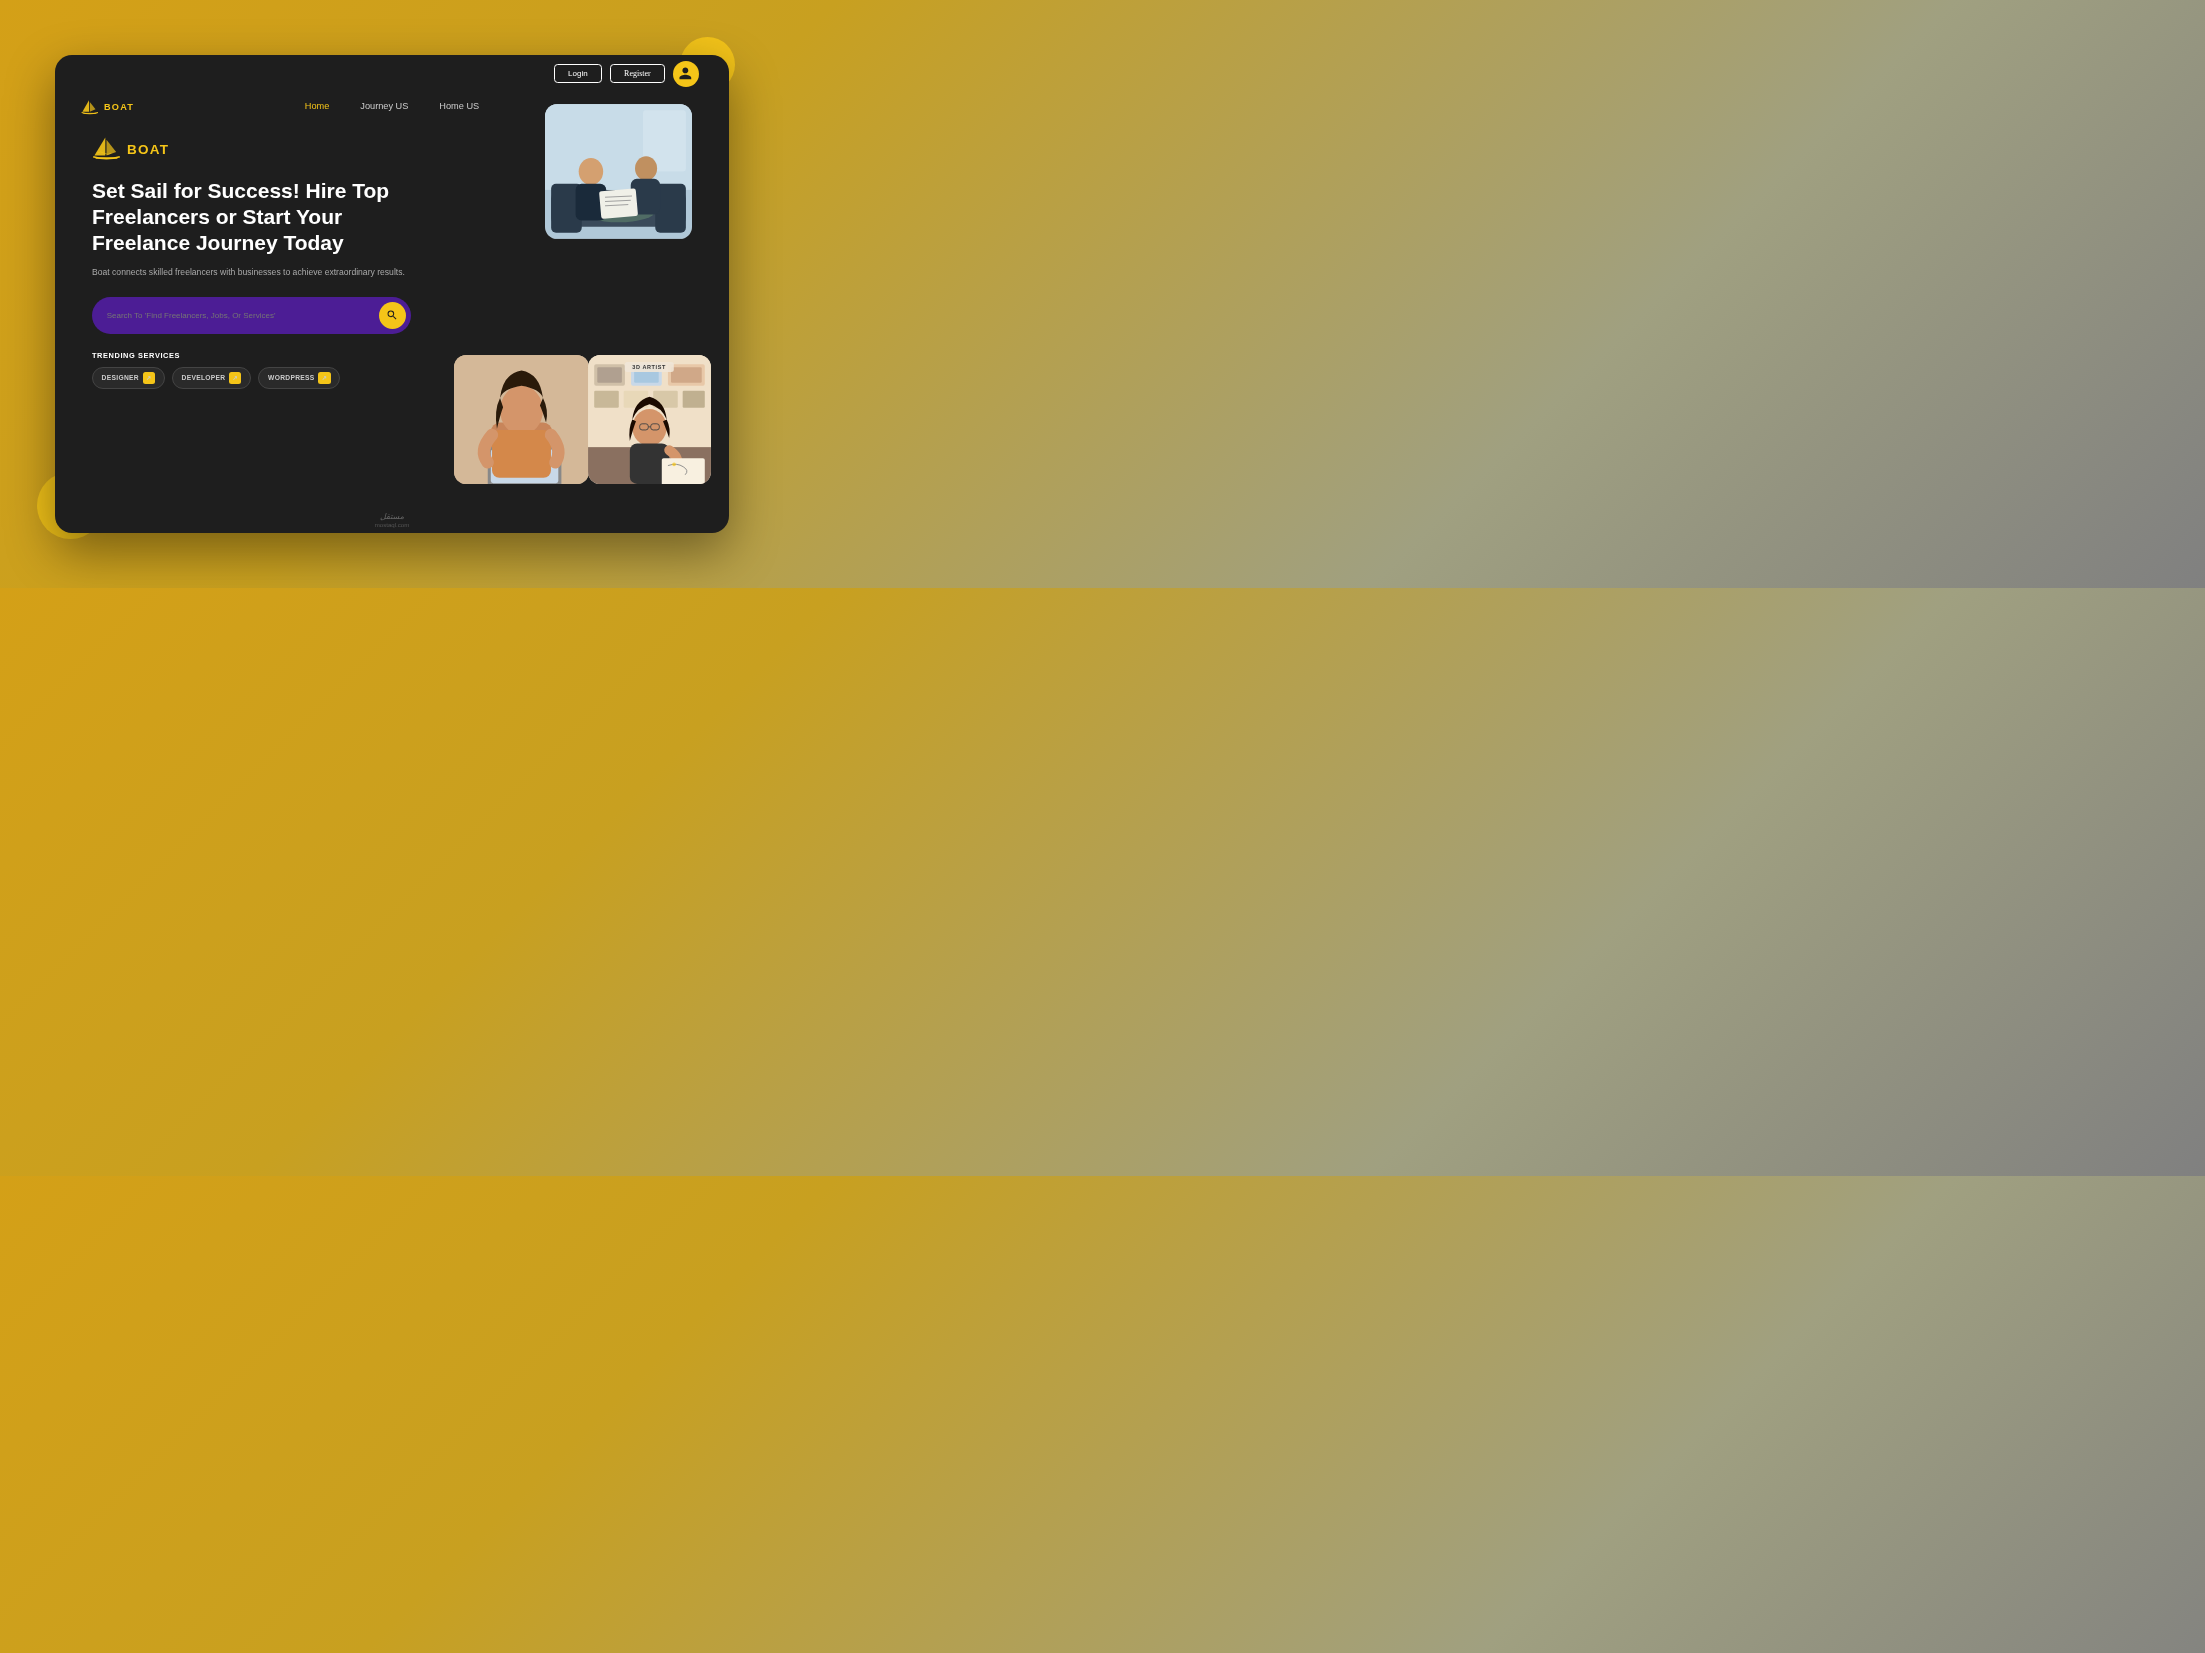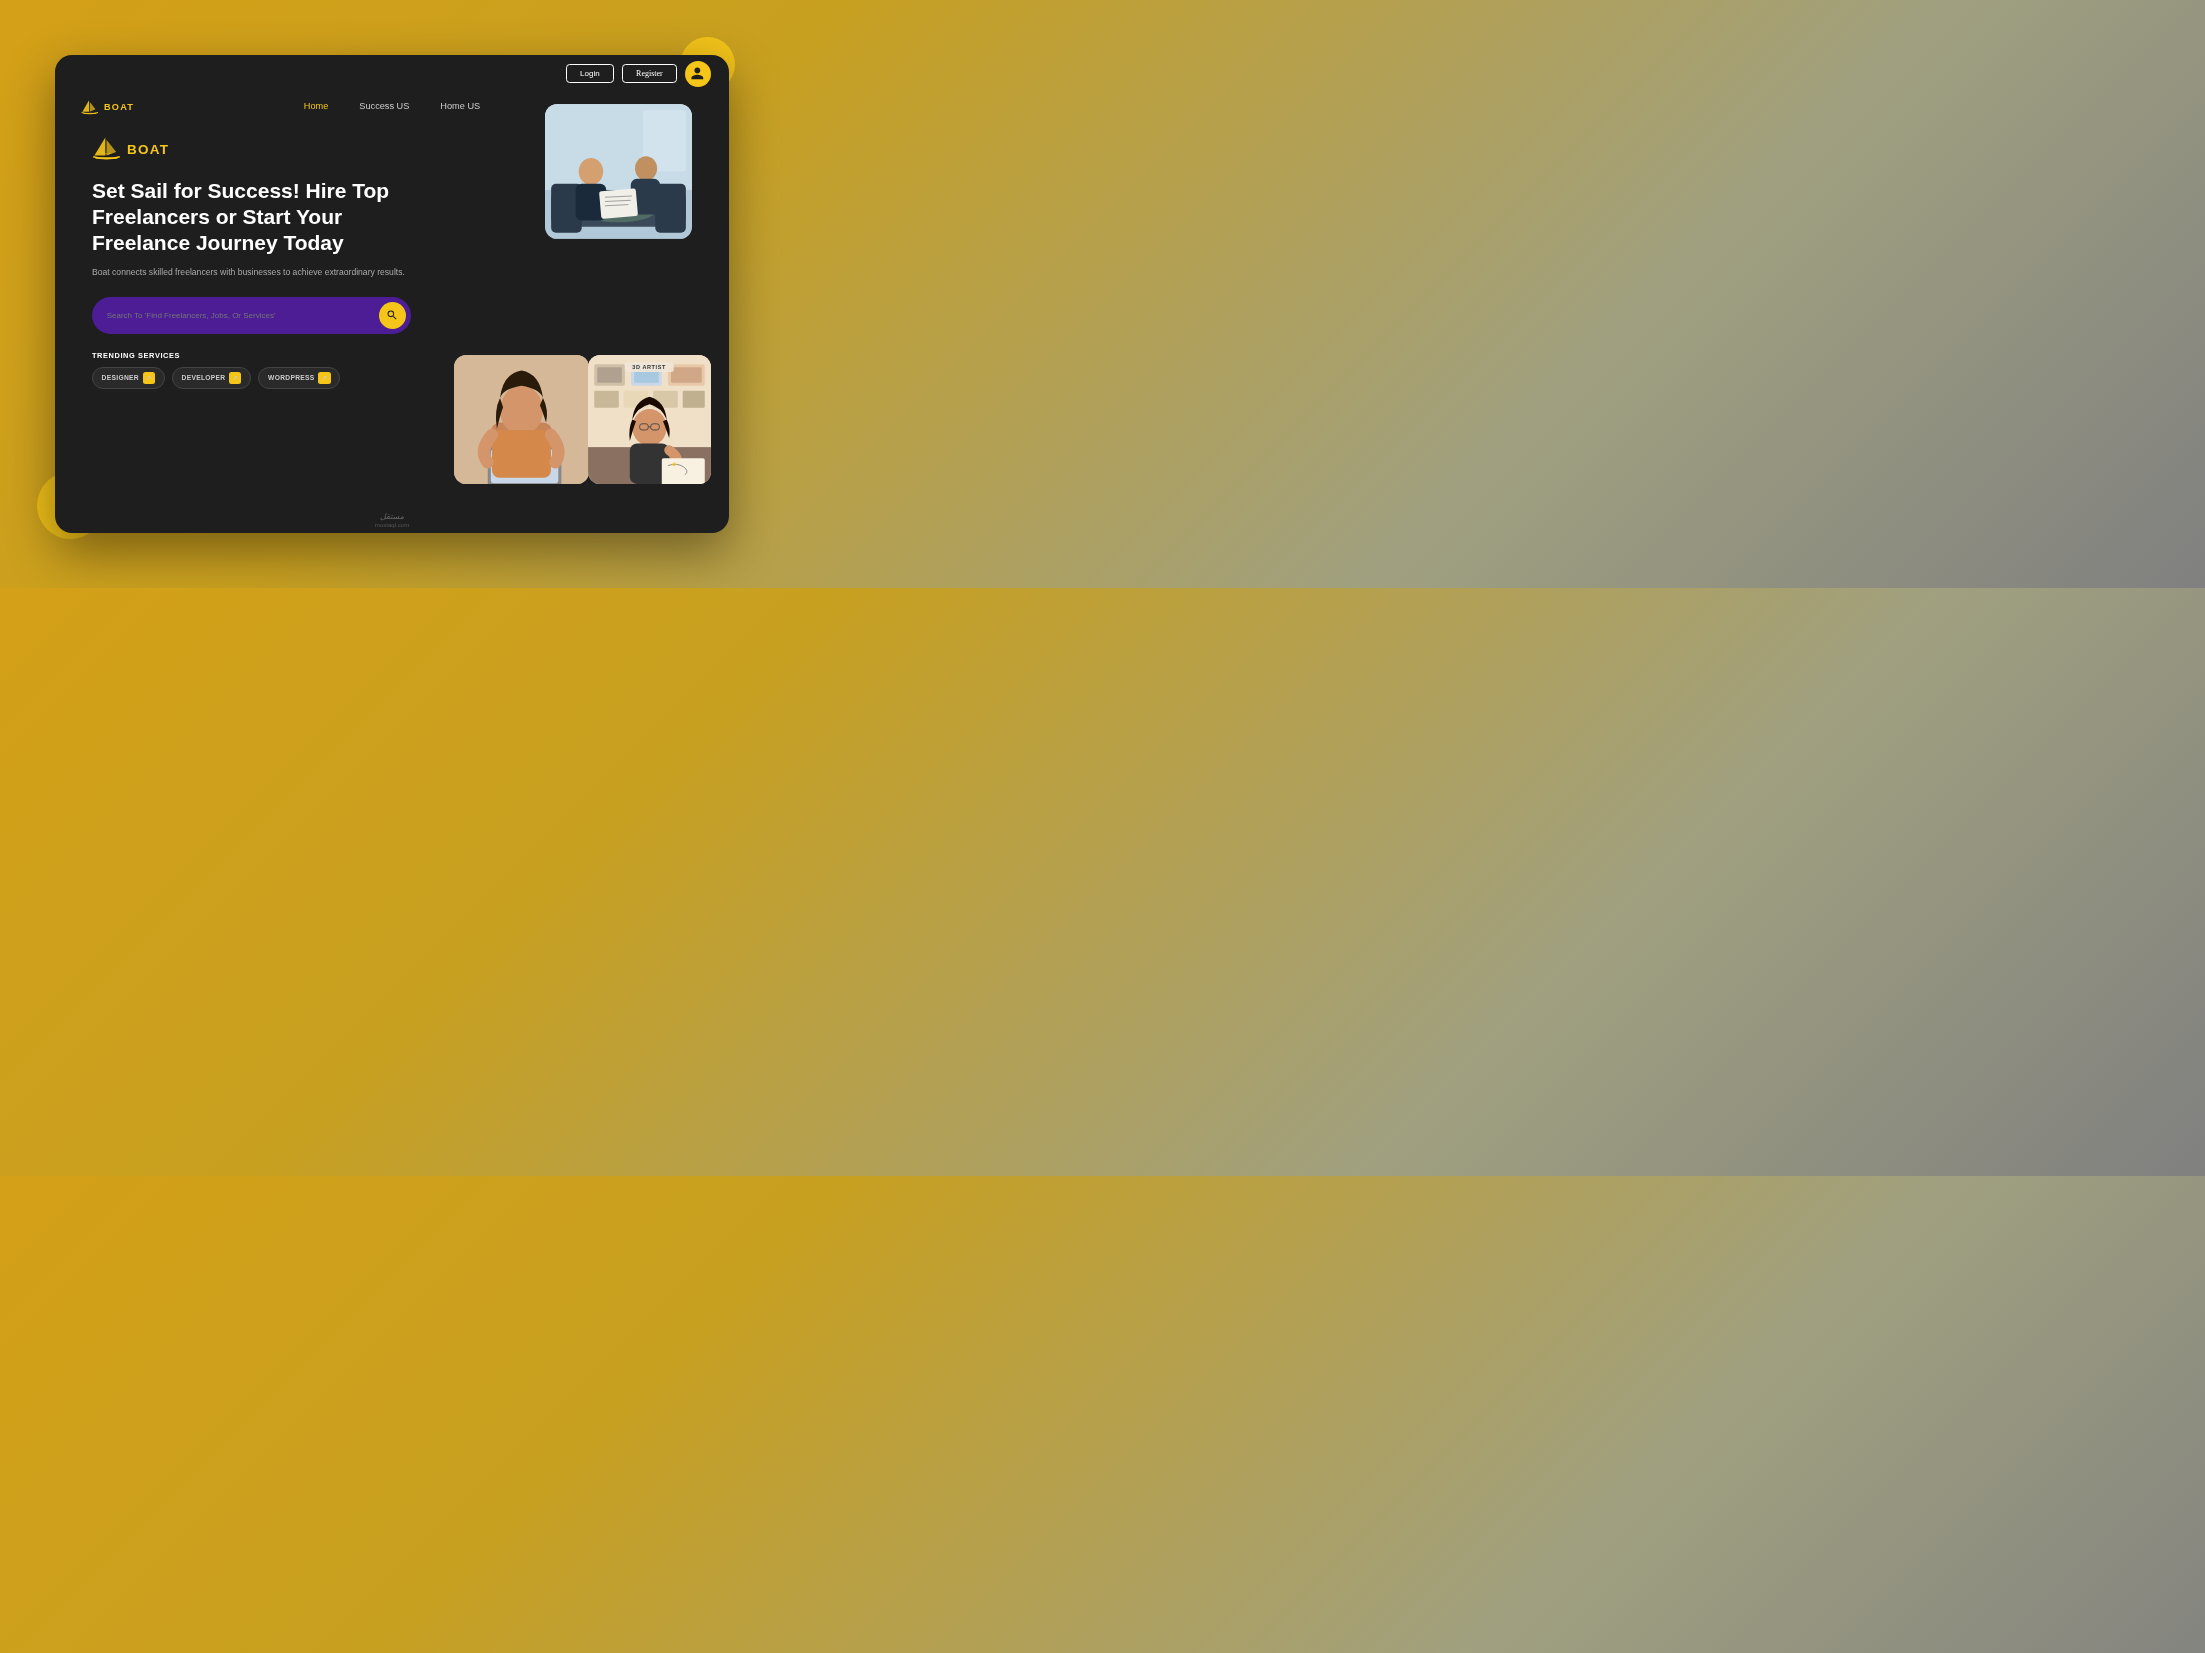--- a/index.html
+++ b/index.html
@@ -47,21 +47,21 @@
       position: relative;
       overflow: hidden;
       box-shadow: 0 18.4px 49px rgba(0,0,0,0.4);
     }
 
     
     .top-bar {
       position: absolute;
       top: 0;
       left: 0;
-      right: 0;
+      right: 12px;
       height: 37px;
       display: flex;
       align-items: center;
       justify-content: flex-end;
       padding: 0 18.4px;
       gap: 7.4px;
       z-index: 10;
     }
 
     .btn-login {
@@ -331,21 +331,21 @@
       <polygon points="22,8 22,36 6,36" fill="#f5c518" opacity="0.9"></polygon>
       <polygon points="24,12 24,36 38,30" fill="#f5c518" opacity="0.7"></polygon>
       <path d="M4,38 Q24,44 44,38" stroke="#f5c518" stroke-width="2.5" fill="none"></path>
       <line x1="8" y1="40" x2="40" y2="40" stroke="#f5c518" stroke-width="2"></line>
     </svg>
     <span style="color:#f5c518;font-weight:800;font-size:9.2px;letter-spacing:1.2px;">BOAT</span>
   </div>
 
   <nav class="nav">
     <a class="nav-item active">Home</a>
-    <a class="nav-item">Success US</a>
+    <a class="nav-item">Journey US</a>
     <a class="nav-item">Home US</a>
   </nav>
 
   <div class="main-content">
 
     <div class="logo-hero">
       <svg class="sailboat-svg" viewBox="0 0 48 48">
         <polygon points="22,4 22,34 4,34" fill="#f5c518" opacity="0.9"></polygon>
         <polygon points="24,8 24,34 40,28" fill="#f5c518" opacity="0.7"></polygon>
         <path d="M2,36 Q24,43 46,36" stroke="#f5c518" stroke-width="2.5" fill="none"></path>

